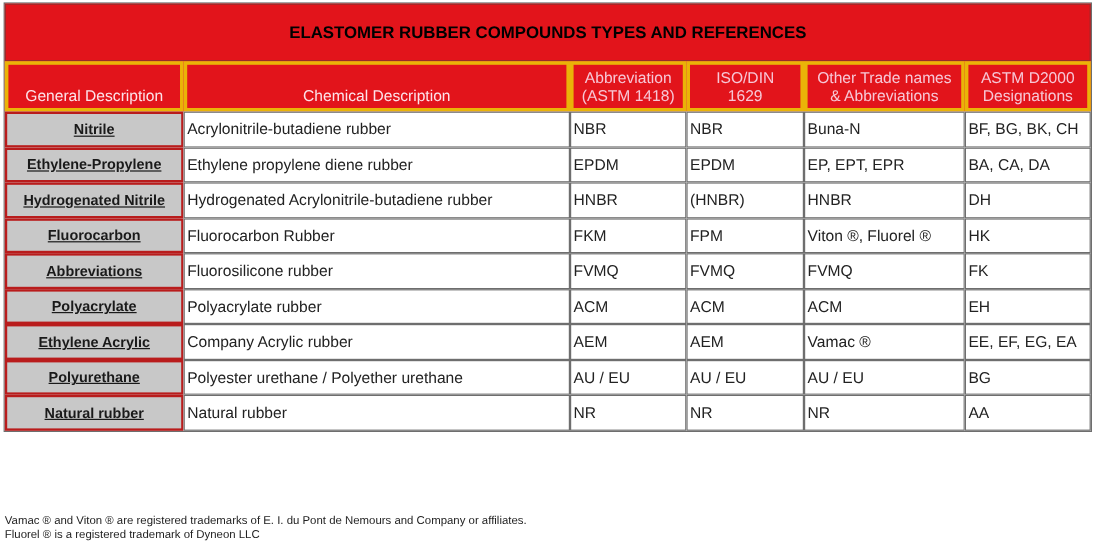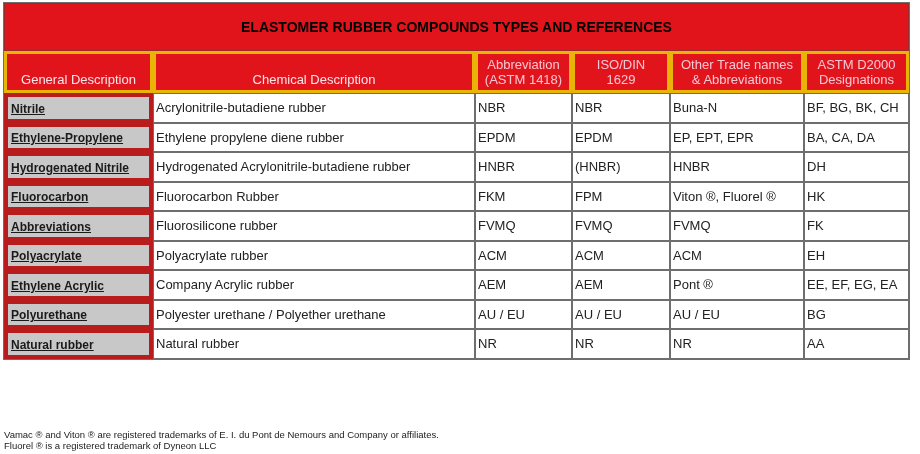--- a/index.html
+++ b/index.html
@@ -7,21 +7,21 @@
       font-family:"Liberation Sans", sans-serif; }
     .wrap { position:absolute; left:3px; top:2px; width:905px; }
     table.main { border-collapse:separate; border-spacing:0; width:905px; table-layout:fixed;
       border:1px solid #6e6e6e; }
     table.main td, table.main th { box-sizing:border-box; }
     .title-cell { background:#e2141b; color:#000000; font-weight:bold; font-size:14px;
       text-align:center; height:22px; padding:15px; border:1px solid #9b2b2b; letter-spacing:0px; }
     .hdr { background:#e2141b; color:#fde3ea; font-weight:normal; font-size:13px; text-align:center;
       vertical-align:bottom; padding:2px 2px 3px 2px; border:3px solid #eab308; line-height:15px; height:42px; }
     .hdr.pink { color:#f7c7d6; }
-    .c1 { background:#c8c8c8; border:4px solid #b91c1c; padding:0 3px; height:29.5px; }
+    .c1 { background:#c8c8c8; border:2px solid #b91c1c; padding:0 3px; height:29.5px;text-align:center; }
     .c1 a { color:#1a1a1a; font-weight:bold; font-size:12px; text-decoration:underline; }
     .cd { background:#ffffff; border:1px solid #6e6e6e; padding:0 2px; font-size:13px; color:#222; height:16px; }
     .foot { position:absolute; left:4px; top:429px; font-size:9.5px; font-weight:normal; color:#222; line-height:11px; }
   </style>
 </head>
 <body>
 
 <div class="wrap">
   <table class="main">
     <colgroup>
@@ -92,21 +92,21 @@
           <td class="cd">ACM</td>
           <td class="cd">ACM</td>
           <td class="cd">ACM</td>
           <td class="cd">EH</td>
         </tr>
         <tr>
           <td class="c1"><a href="#">Ethylene Acrylic</a></td>
           <td class="cd">Company Acrylic rubber</td>
           <td class="cd">AEM</td>
           <td class="cd">AEM</td>
-          <td class="cd">Pont ®</td>
+          <td class="cd">Vamac ®</td>
           <td class="cd">EE, EF, EG, EA</td>
         </tr>
         <tr>
           <td class="c1"><a href="#">Polyurethane</a></td>
           <td class="cd">Polyester urethane / Polyether urethane</td>
           <td class="cd">AU / EU</td>
           <td class="cd">AU / EU</td>
           <td class="cd">AU / EU</td>
           <td class="cd">BG</td>
         </tr>

